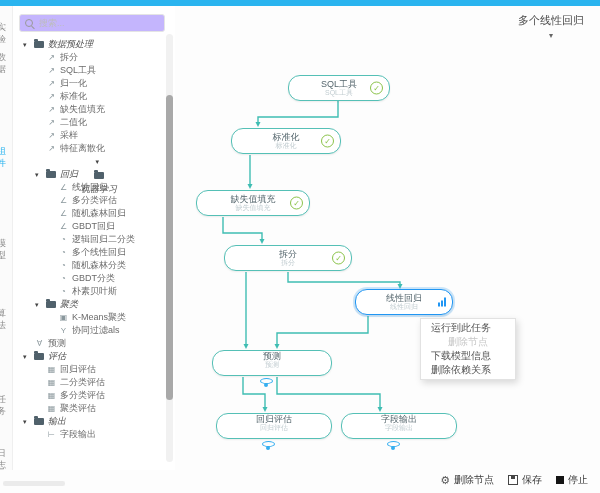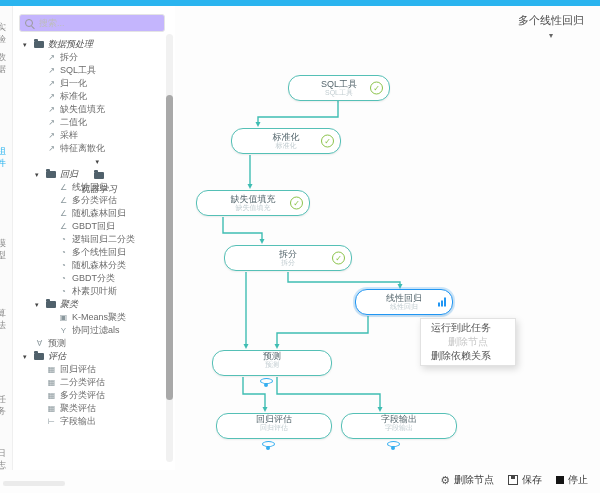--- a/index.html
+++ b/index.html
@@ -119,20 +119,21 @@
       <polygon points="243.5,344 248.5,344 246,349"></polygon>
       <polygon points="274.5,344 279.5,344 277,349"></polygon>
       <polygon points="262.5,407 267.5,407 265,412"></polygon>
       <polygon points="377.5,407 382.5,407 380,412"></polygon>
     </g>
   </svg>
 
   <div id="ctxmenu">
       <div class="mitem">运行到此任务</div>
       <div class="mitem disabled">删除节点</div>
+      <div class="mitem">下载模型信息</div>
       <div class="mitem">删除依赖关系</div>
     </div>
 <div class="node" style="left: 288px; top: 75px; width: 100px;">
       <div class="nt">SQL工具</div>
       <div class="ns">SQL工具</div>
       <span class="nstatus st-done">✓</span>
     </div>
     <div class="node" style="left: 231px; top: 128px; width: 108px;">
       <div class="nt">标准化</div>
       <div class="ns">标准化</div>
@@ -293,20 +294,25 @@
         <span class="leaf-ic">▦</span>
         <span class="lbl">二分类评估</span>
       </div>
       <div class="trow leaf" style="padding-left: 34px;">
         <span class="leaf-ic">▦</span>
         <span class="lbl">多分类评估</span>
       </div>
       <div class="trow leaf" style="padding-left: 34px;">
         <span class="leaf-ic">▦</span>
         <span class="lbl">聚类评估</span>
+      </div>
+      <div class="trow folder" style="padding-left: 10px;">
+        <span class="caret">▾</span>
+        <span class="ic-folder"></span>
+        <span class="lbl">输出</span>
       </div>
       <div class="trow leaf" style="padding-left: 34px;">
         <span class="leaf-ic">⊢</span>
         <span class="lbl">字段输出</span>
       </div>
     </div>
   <div id="sb-track"></div>
   <div id="sb-thumb"></div>
 </div>
 

